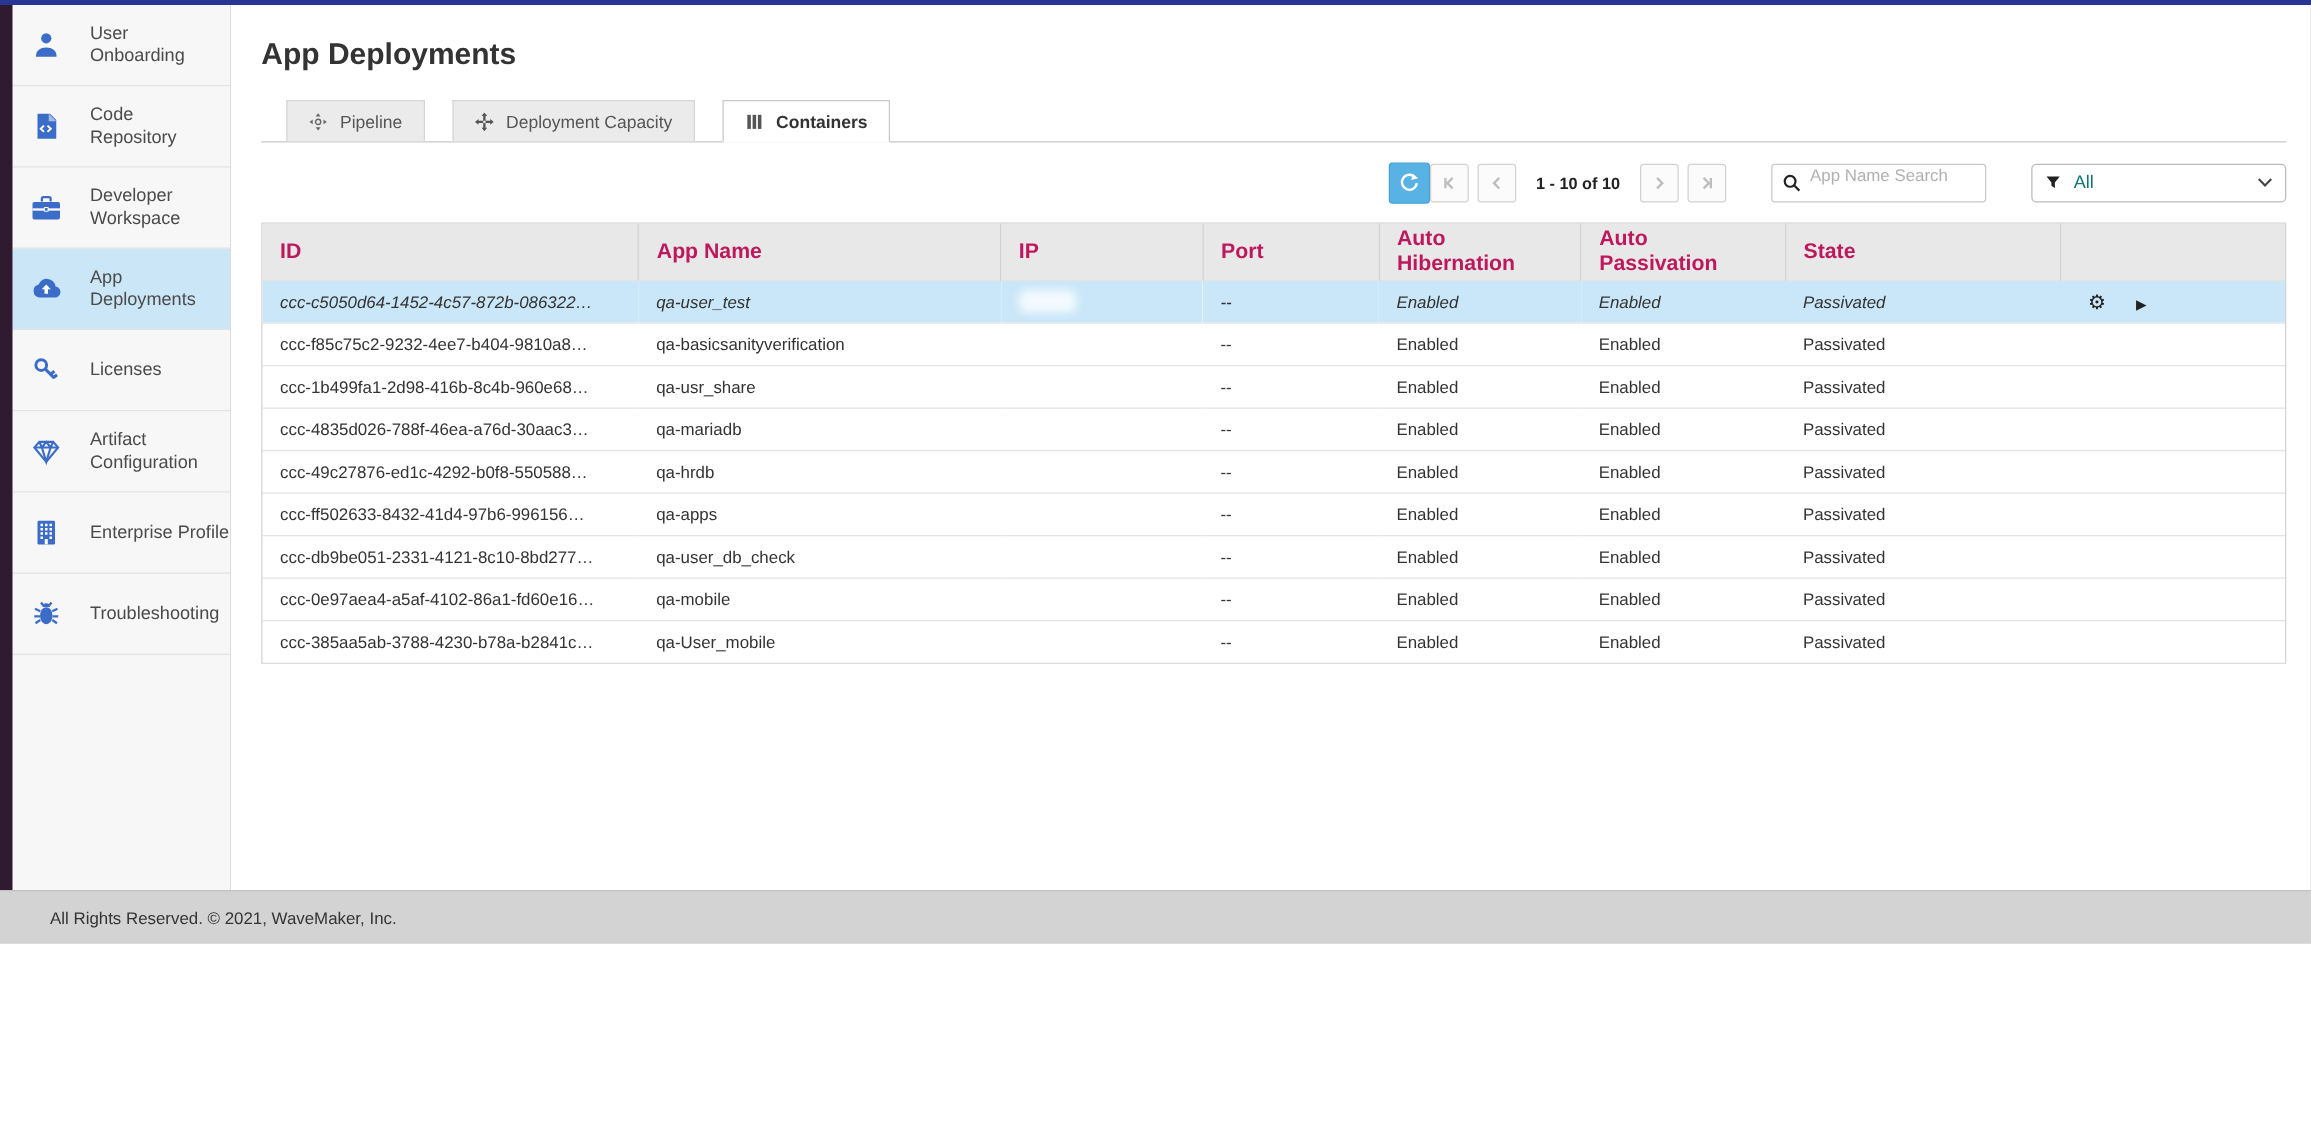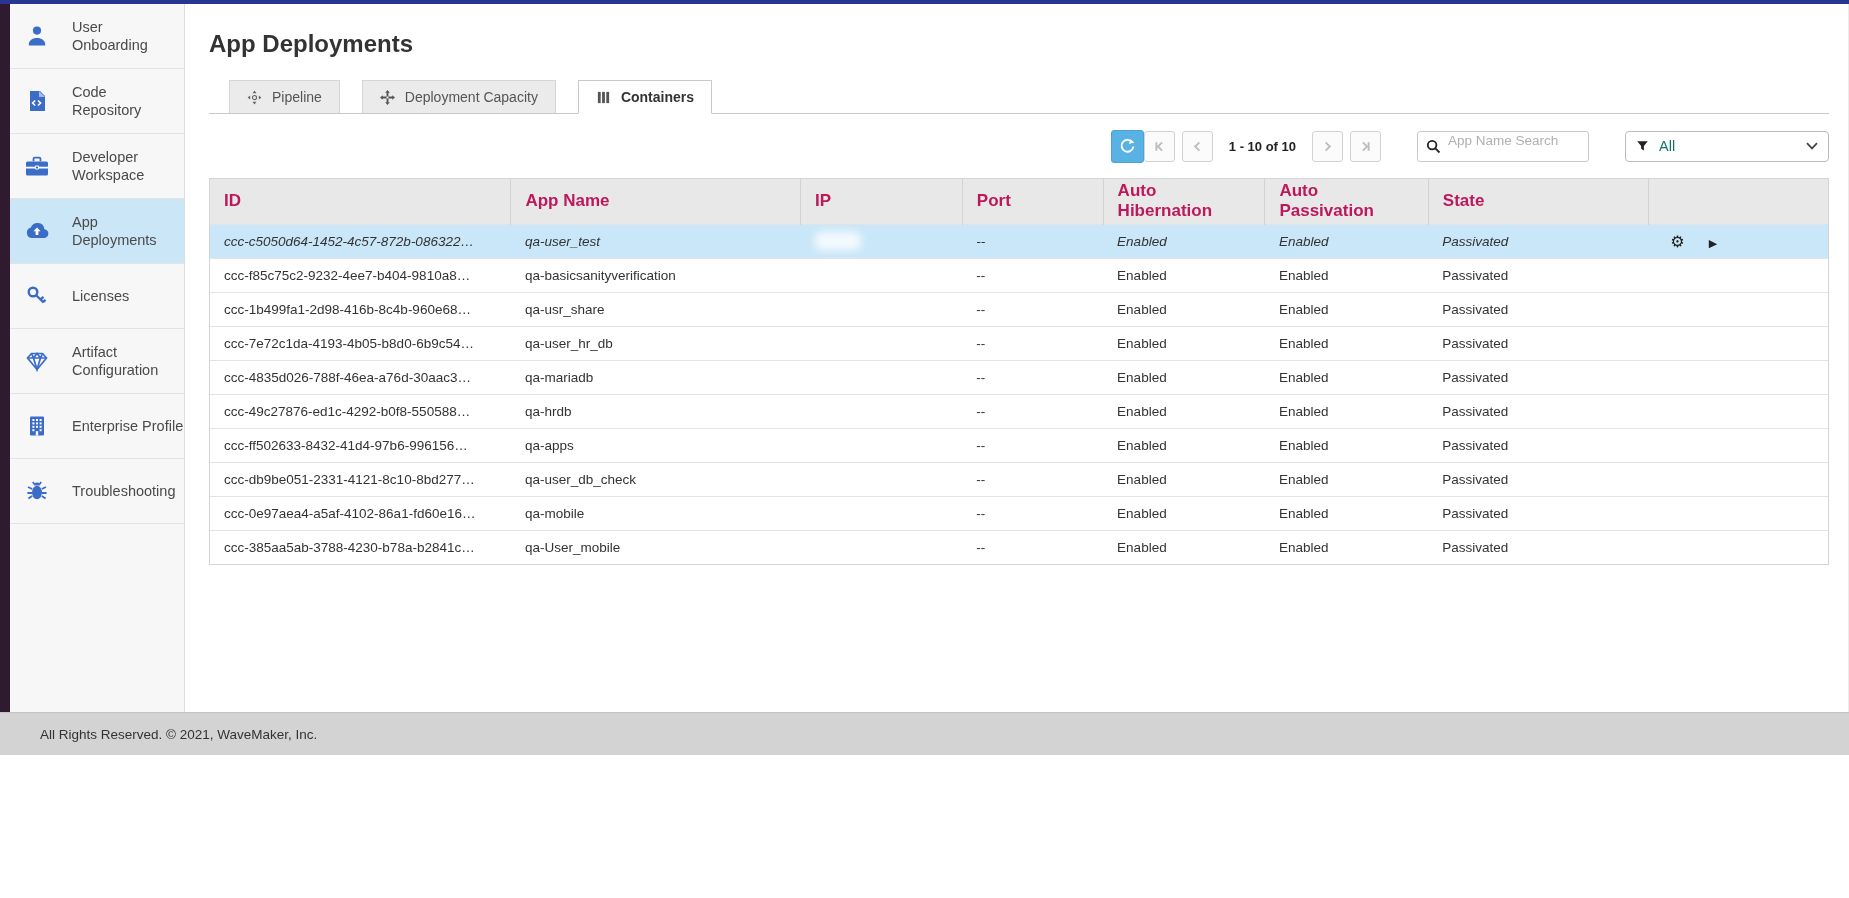--- a/index.html
+++ b/index.html
@@ -308,30 +308,20 @@
               <td>ccc-1b499fa1-2d98-416b-8c4b-960e68…</td>
               <td>qa-usr_share</td>
               <td><span class="ip-blur"></span></td>
               <td>--</td>
               <td>Enabled</td>
               <td>Enabled</td>
               <td>Passivated</td>
               <td></td>
             </tr>
             <tr>
-              <td>ccc-7e72c1da-4193-4b05-b8d0-6b9c54…</td>
-              <td>qa-user_hr_db</td>
-              <td><span class="ip-blur"></span></td>
-              <td>--</td>
-              <td>Enabled</td>
-              <td>Enabled</td>
-              <td>Passivated</td>
-              <td></td>
-            </tr>
-            <tr>
               <td>ccc-4835d026-788f-46ea-a76d-30aac3…</td>
               <td>qa-mariadb</td>
               <td><span class="ip-blur"></span></td>
               <td>--</td>
               <td>Enabled</td>
               <td>Enabled</td>
               <td>Passivated</td>
               <td></td>
             </tr>
             <tr>

